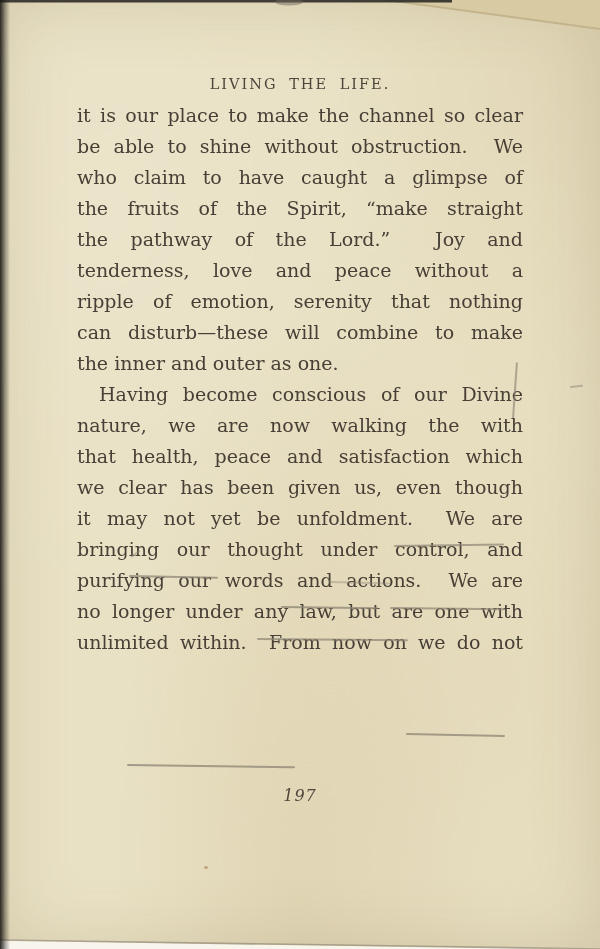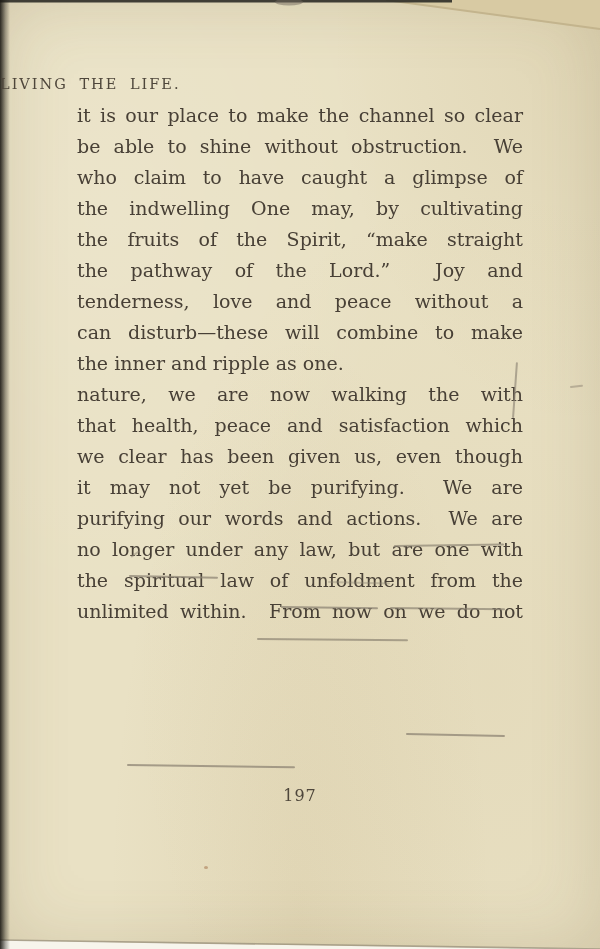--- a/index.html
+++ b/index.html
@@ -13,36 +13,36 @@
       radial-gradient(ellipse at 96% 4%, rgba(150,120,60,0.10), transparent 30%),
       #e9e1c4;
     box-shadow: inset 0 0 70px rgba(115,95,55,0.20);
   }
   .left-edge{
     position:absolute;left:0;top:0;width:10px;height:949px;
     background:linear-gradient(to right, rgba(28,26,21,0.92), rgba(28,26,21,0.35) 55%, rgba(28,26,21,0));
   }
   .edge-svg{position:absolute;left:0;top:0;}
   .header{
-    position:absolute;left:0;top:76px;width:600px;
+    position:absolute;left:0;top:76px;width:600px;text-align:center;
     font-size:14.5px;letter-spacing:2px;word-spacing:5px;color:#4e463b;
   }
   .text-block{
     position:absolute;left:77px;top:100px;width:446px;color:#484036;
     font-size:19px;line-height:31px;
   }
   .line{
     text-align:justify;text-align-last:justify;white-space:pre-wrap;
     height:31px;overflow:visible;
   }
   .line.nojust{text-align-last:left;}
   .line.indent{text-indent:22px;}
   .page-number{
     position:absolute;left:0;top:786px;width:600px;text-align:center;
-    font-size:16px;letter-spacing:1px;color:#4e463b;
+    font-size:16px;letter-spacing:1px;color:#4e463b;font-style:italic;
   }
   .pencil{position:absolute;background:#8d8474;border-radius:2px;transform-origin:left center;}
   .pencil.h{height:2px;}
   .pencil.v{width:2.2px;}
   .speck{position:absolute;width:4px;height:3px;border-radius:50%;background:#a5754e;opacity:.55;}
 </style>
 </head>
 <body>
 
 <div class="scan">
@@ -57,33 +57,34 @@
   </svg>
 
   <div class="left-edge"></div>
 
   <div class="header">LIVING THE LIFE.</div>
 
   <div class="text-block" id="text-block">
       <div class="line">it is our place to make the channel so clear</div>
       <div class="line">be able to shine without obstruction.  We</div>
       <div class="line">who claim to have caught a glimpse of</div>
-      <div class="line">the indwelling One may, by cultivating</div>
       <div class="line">the fruits of the Spirit, “make straight</div>
       <div class="line">the pathway of the Lord.”  Joy and</div>
       <div class="line">tenderness, love and peace without a</div>
+      <div class="line">ripple of emotion, serenity that nothing</div>
       <div class="line">can disturb—these will combine to make</div>
-      <div class="line nojust">the inner and ripple as one.</div>
+      <div class="line nojust">the inner and outer as one.</div>
+      <div class="line indent">Having become conscious of our Divine</div>
       <div class="line">nature, we are now walking the with</div>
       <div class="line">that health, peace and satisfaction which</div>
       <div class="line">we clear has been given us, even though</div>
-      <div class="line">it may not yet be purifying.  We are</div>
+      <div class="line">it may not yet be unfoldment.  We are</div>
+      <div class="line">bringing our thought under control, and</div>
       <div class="line">purifying our words and actions.  We are</div>
       <div class="line">no longer under any law, but are one with</div>
-      <div class="line">the spiritual law of unfoldment from the</div>
       <div class="line">unlimited within.  From now on we do not</div>
     </div>
 
   <div class="page-number">197</div>
 
   <div id="pencil-layer">
       <div class="pencil h" style="left: 394px; top: 545px; opacity: 0.7; transform: rotate(-0.8deg); width: 110px;"></div>
       <div class="pencil h" style="left: 129px; top: 575px; opacity: 0.75; transform: rotate(1.2deg); width: 89px;"></div>
       <div class="pencil h" style="left: 328px; top: 581px; opacity: 0.4; transform: rotate(1.5deg); width: 62px;"></div>
       <div class="pencil h" style="left: 281px; top: 606px; opacity: 0.75; transform: rotate(0.8deg); width: 97px;"></div>

